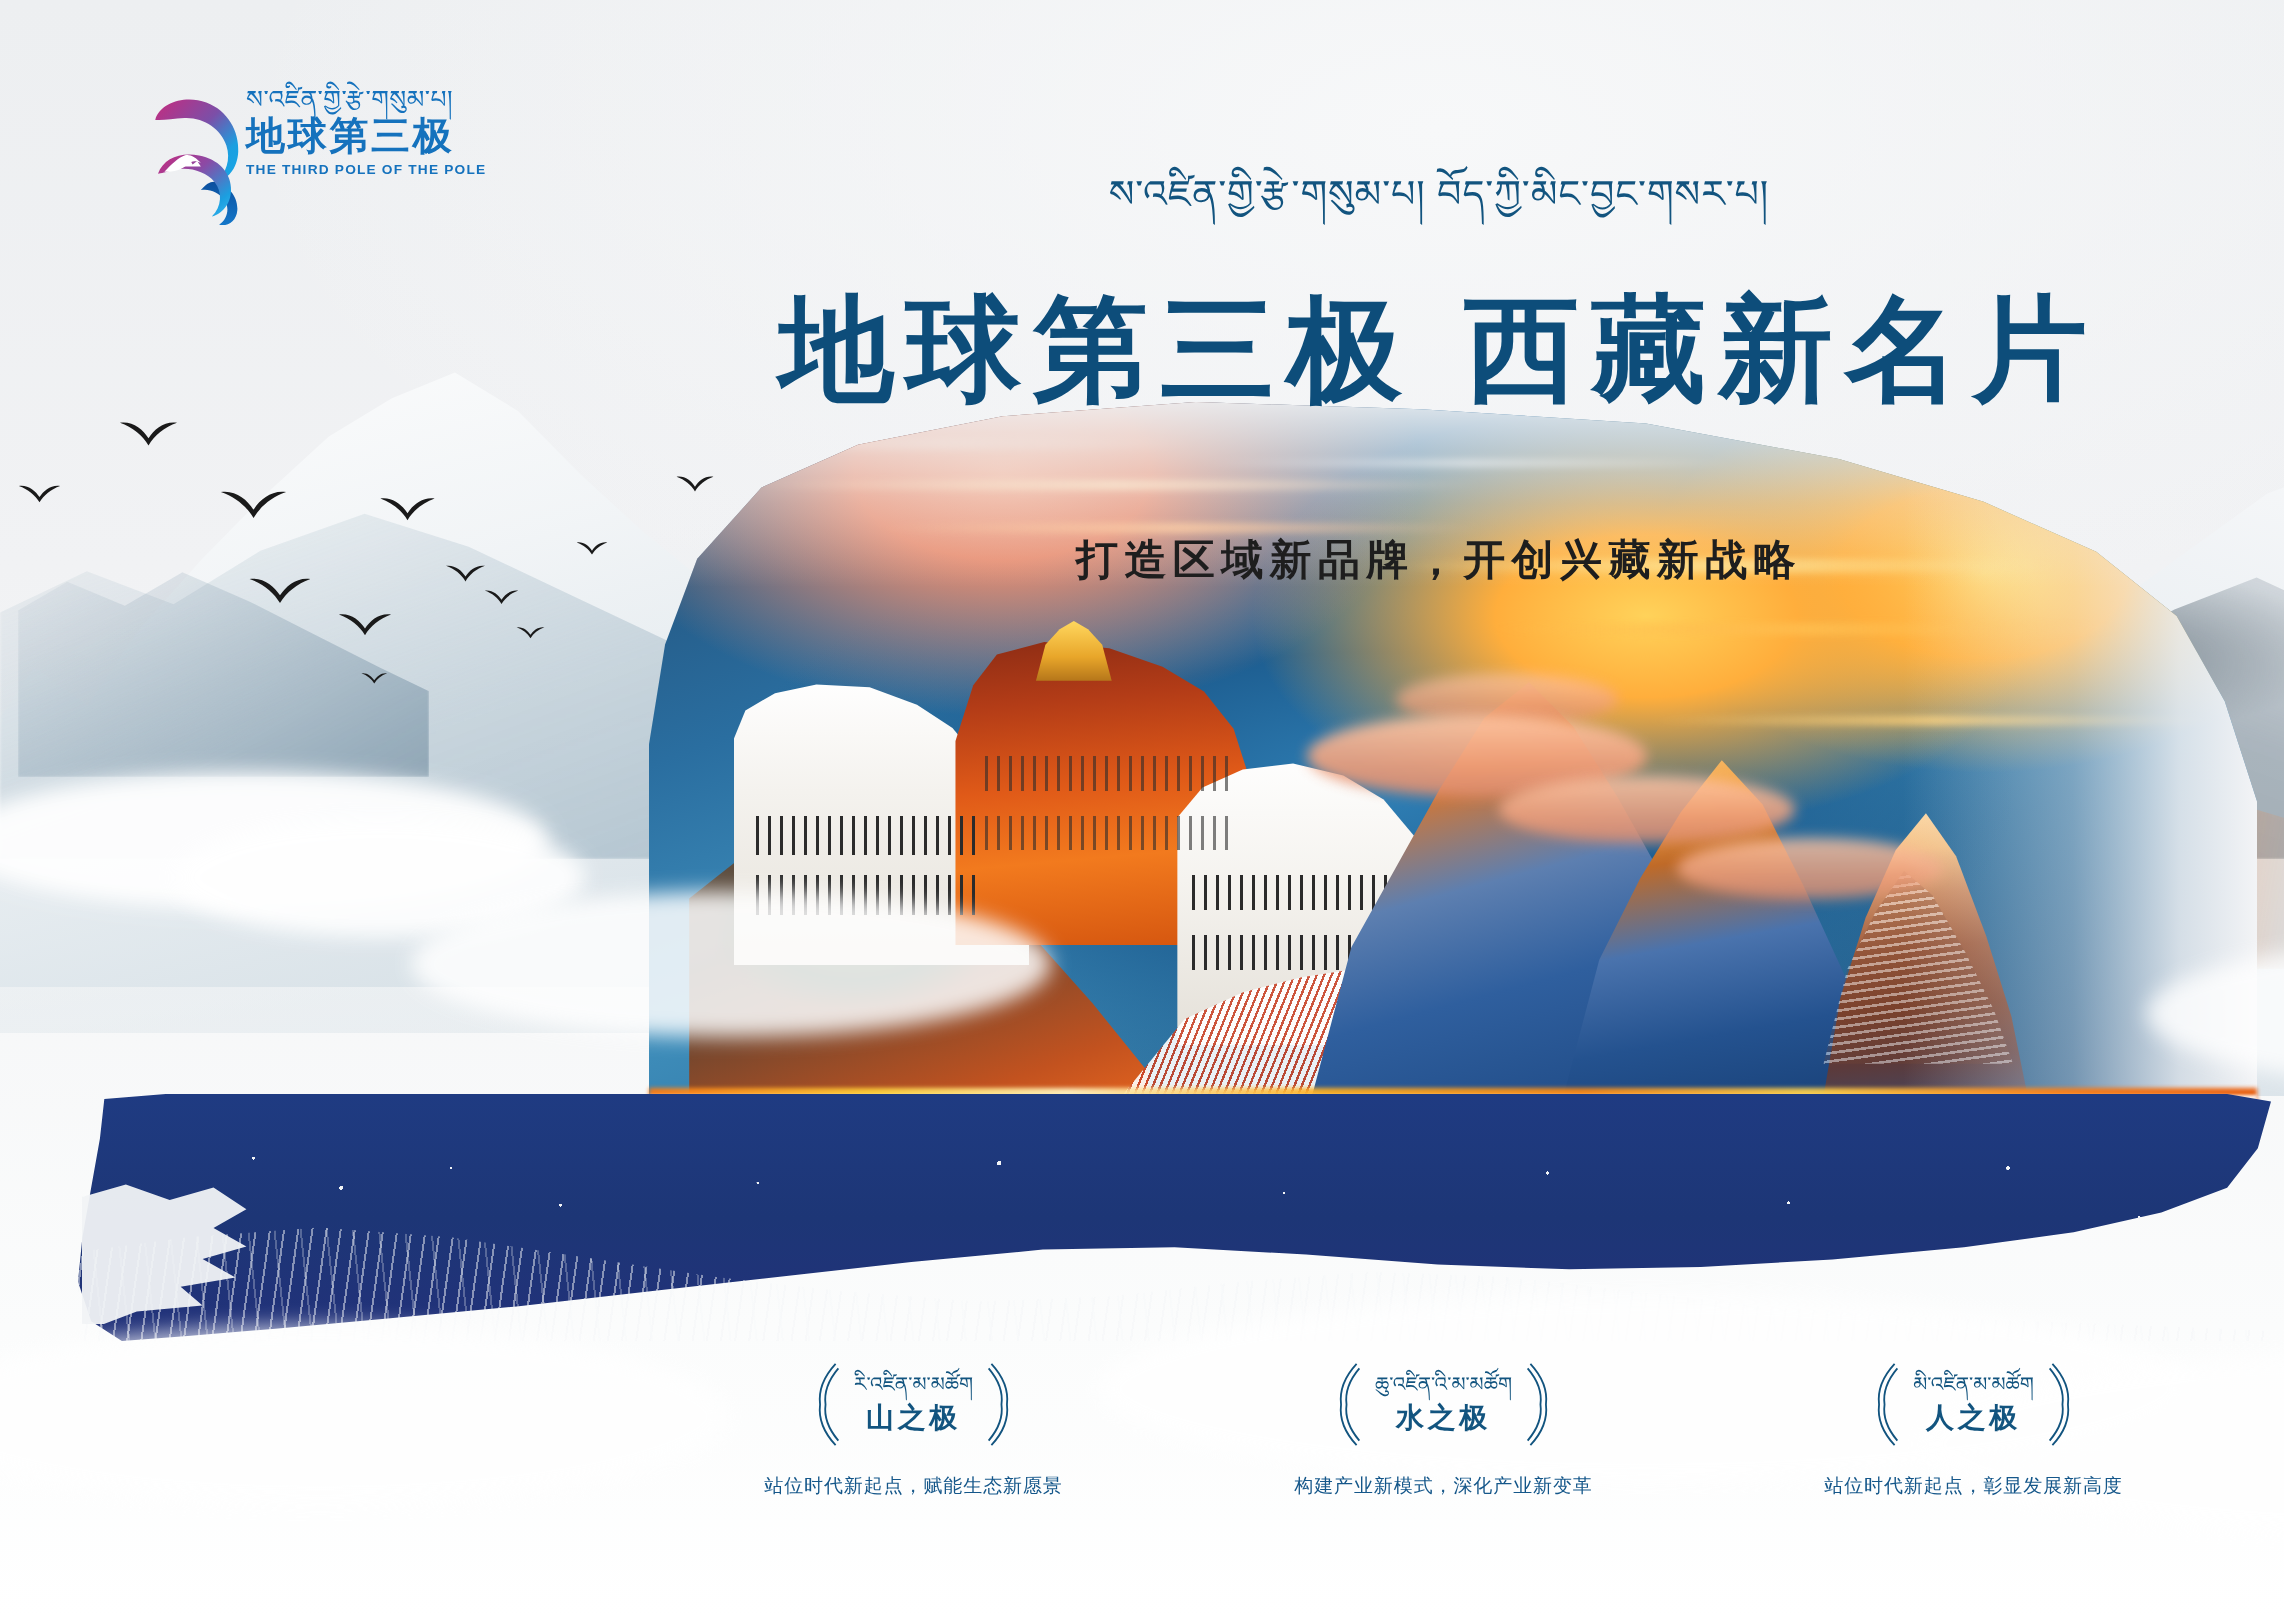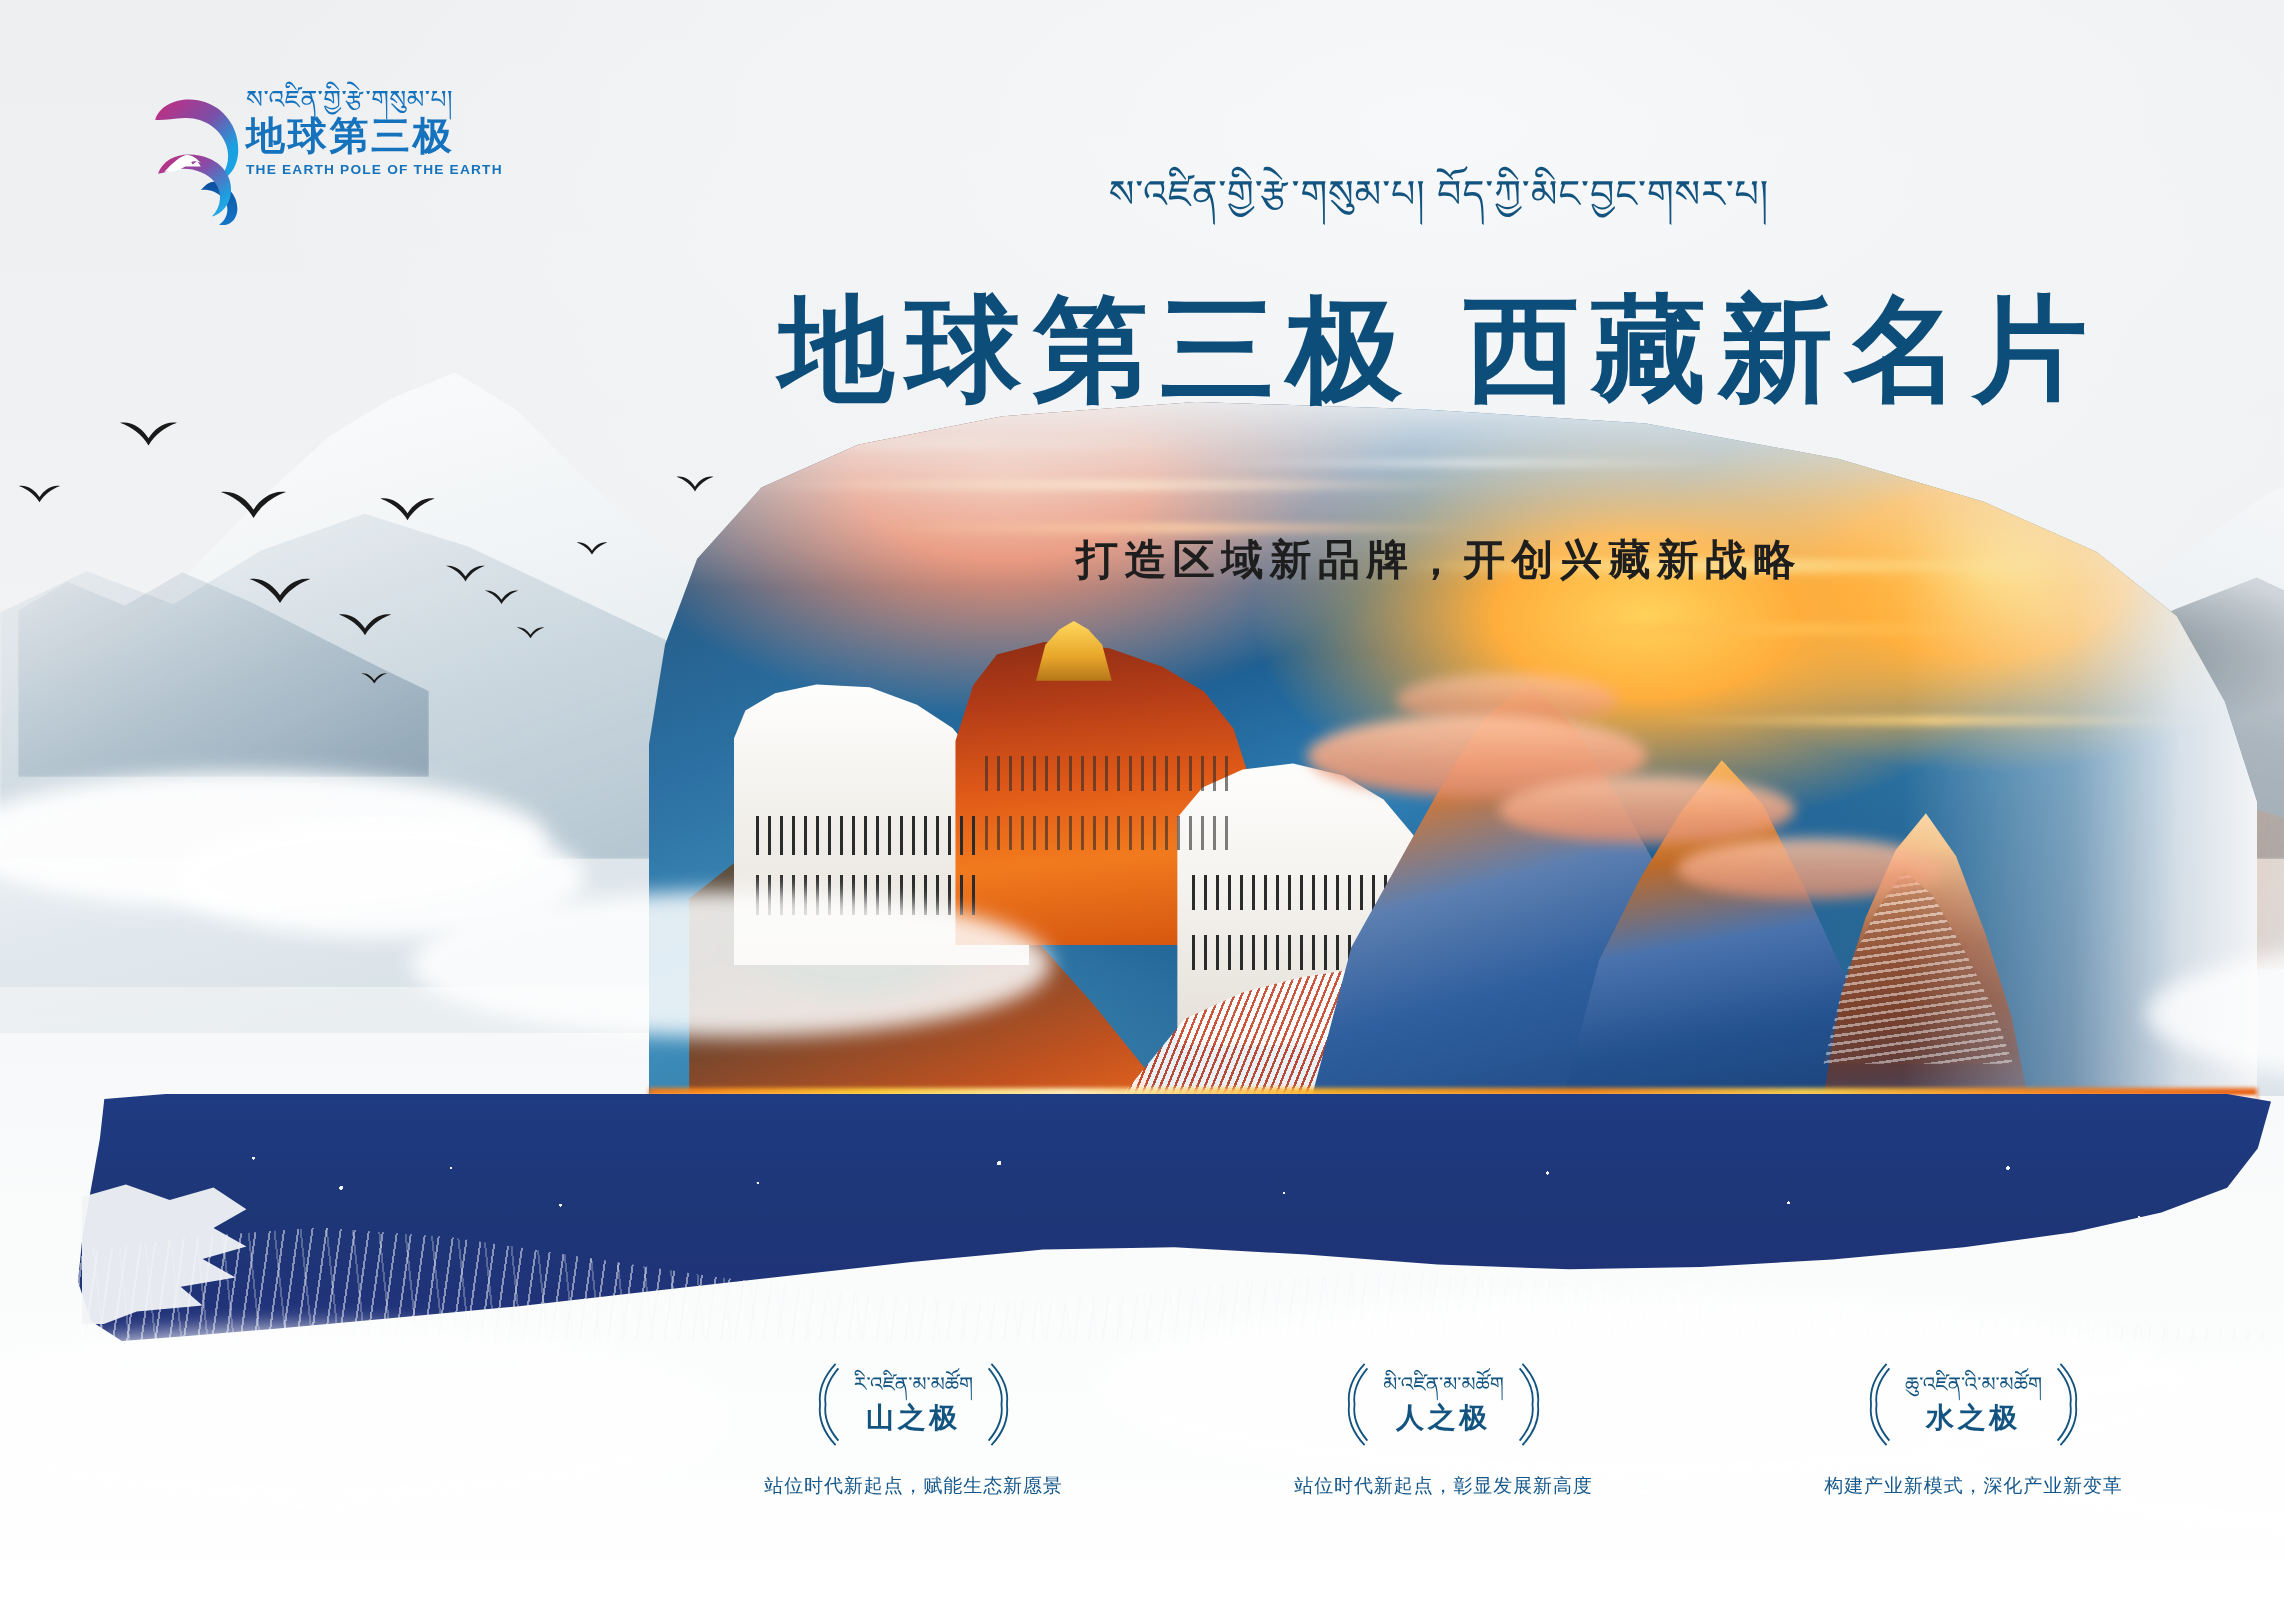--- a/index.html
+++ b/index.html
@@ -471,21 +471,21 @@
         <path d="M40 78 C52 38 108 24 152 40 C200 58 224 104 222 148 C220 186 198 210 172 214 C196 196 206 164 196 134 C184 98 146 72 104 74 C78 75 56 80 40 78Z" fill="url(#g1)"></path>
         <path d="M172 214 C200 220 222 246 220 276 C218 300 200 312 180 308 C198 296 204 272 192 254 C180 236 156 228 140 232 C152 218 162 212 172 214Z" fill="url(#g3)"></path>
         <path d="M46 196 C58 162 96 148 136 156 C178 164 204 192 206 226 C208 258 190 282 164 290 C186 268 188 236 170 214 C150 190 112 180 80 188 C64 192 52 196 46 196Z" fill="url(#g2)"></path>
         <path d="M60 192 C74 176 92 160 104 156 C116 152 128 160 140 172 C128 166 118 168 110 176 C98 188 82 192 60 192Z" fill="#ffffff"></path>
         <path d="M86 180 L96 162 L104 174 L112 158 L122 176 L132 168 L140 180 Z" fill="#ffffff"></path>
       </svg>
     </div>
     <div class="logo-text">
       <div class="logo-tib">ས་འཛིན་གྱི་རྩེ་གསུམ་པ།</div>
       <div class="logo-cn">地球第三极</div>
-      <div class="logo-en">THE EARTH POLE OF THE EARTH</div>
+      <div class="logo-en">THE THIRD POLE OF THE POLE</div>
     </div>
   </div>
 
   <div class="tibetan-head">ས་འཛིན་གྱི་རྩེ་གསུམ་པ། བོད་ཀྱི་མིང་བྱང་གསར་པ།</div>
 
   <div class="title-main">
     <span>地球第三极</span><span class="gap"></span><span>西藏新名片</span>
   </div>
 
   <div class="subtitle">打造区域新品牌，开创兴藏新战略</div>
@@ -510,45 +510,45 @@
       <div class="pillar-desc">站位时代新起点，赋能生态新愿景</div>
     </div>
 
     <div class="pillar">
       <div class="pillar-head">
         <svg class="brk" viewBox="0 0 70 190">
           <path d="M56 6 C30 34 18 62 22 95 C18 128 30 156 56 184" fill="none" stroke="#12547f" stroke-width="4"></path>
           <path d="M62 16 C40 42 30 66 34 95 C30 124 40 148 62 174" fill="none" stroke="#12547f" stroke-width="4"></path>
         </svg>
         <div class="pillar-center">
+          <div class="pillar-tib">ཆུ་འཛིན་འི་མ་མཚོག</div>
+          <div class="pillar-cn">水之极</div>
+        </div>
+        <svg class="brk" viewBox="0 0 70 190" style="transform:scaleX(-1);">
+          <path d="M56 6 C30 34 18 62 22 95 C18 128 30 156 56 184" fill="none" stroke="#12547f" stroke-width="4"></path>
+          <path d="M62 16 C40 42 30 66 34 95 C30 124 40 148 62 174" fill="none" stroke="#12547f" stroke-width="4"></path>
+        </svg>
+      </div>
+      <div class="pillar-desc">构建产业新模式，深化产业新变革</div>
+    </div>
+
+    <div class="pillar">
+      <div class="pillar-head">
+        <svg class="brk" viewBox="0 0 70 190">
+          <path d="M56 6 C30 34 18 62 22 95 C18 128 30 156 56 184" fill="none" stroke="#12547f" stroke-width="4"></path>
+          <path d="M62 16 C40 42 30 66 34 95 C30 124 40 148 62 174" fill="none" stroke="#12547f" stroke-width="4"></path>
+        </svg>
+        <div class="pillar-center">
           <div class="pillar-tib">མི་འཛིན་མ་མཚོག</div>
           <div class="pillar-cn">人之极</div>
         </div>
         <svg class="brk" viewBox="0 0 70 190" style="transform:scaleX(-1);">
           <path d="M56 6 C30 34 18 62 22 95 C18 128 30 156 56 184" fill="none" stroke="#12547f" stroke-width="4"></path>
           <path d="M62 16 C40 42 30 66 34 95 C30 124 40 148 62 174" fill="none" stroke="#12547f" stroke-width="4"></path>
         </svg>
       </div>
       <div class="pillar-desc">站位时代新起点，彰显发展新高度</div>
     </div>
 
-    <div class="pillar">
-      <div class="pillar-head">
-        <svg class="brk" viewBox="0 0 70 190">
-          <path d="M56 6 C30 34 18 62 22 95 C18 128 30 156 56 184" fill="none" stroke="#12547f" stroke-width="4"></path>
-          <path d="M62 16 C40 42 30 66 34 95 C30 124 40 148 62 174" fill="none" stroke="#12547f" stroke-width="4"></path>
-        </svg>
-        <div class="pillar-center">
-          <div class="pillar-tib">ཆུ་འཛིན་འི་མ་མཚོག</div>
-          <div class="pillar-cn">水之极</div>
-        </div>
-        <svg class="brk" viewBox="0 0 70 190" style="transform:scaleX(-1);">
-          <path d="M56 6 C30 34 18 62 22 95 C18 128 30 156 56 184" fill="none" stroke="#12547f" stroke-width="4"></path>
-          <path d="M62 16 C40 42 30 66 34 95 C30 124 40 148 62 174" fill="none" stroke="#12547f" stroke-width="4"></path>
-        </svg>
-      </div>
-      <div class="pillar-desc">构建产业新模式，深化产业新变革</div>
-    </div>
-
   </div>
 
 </div>
 
 
 </body></html>

